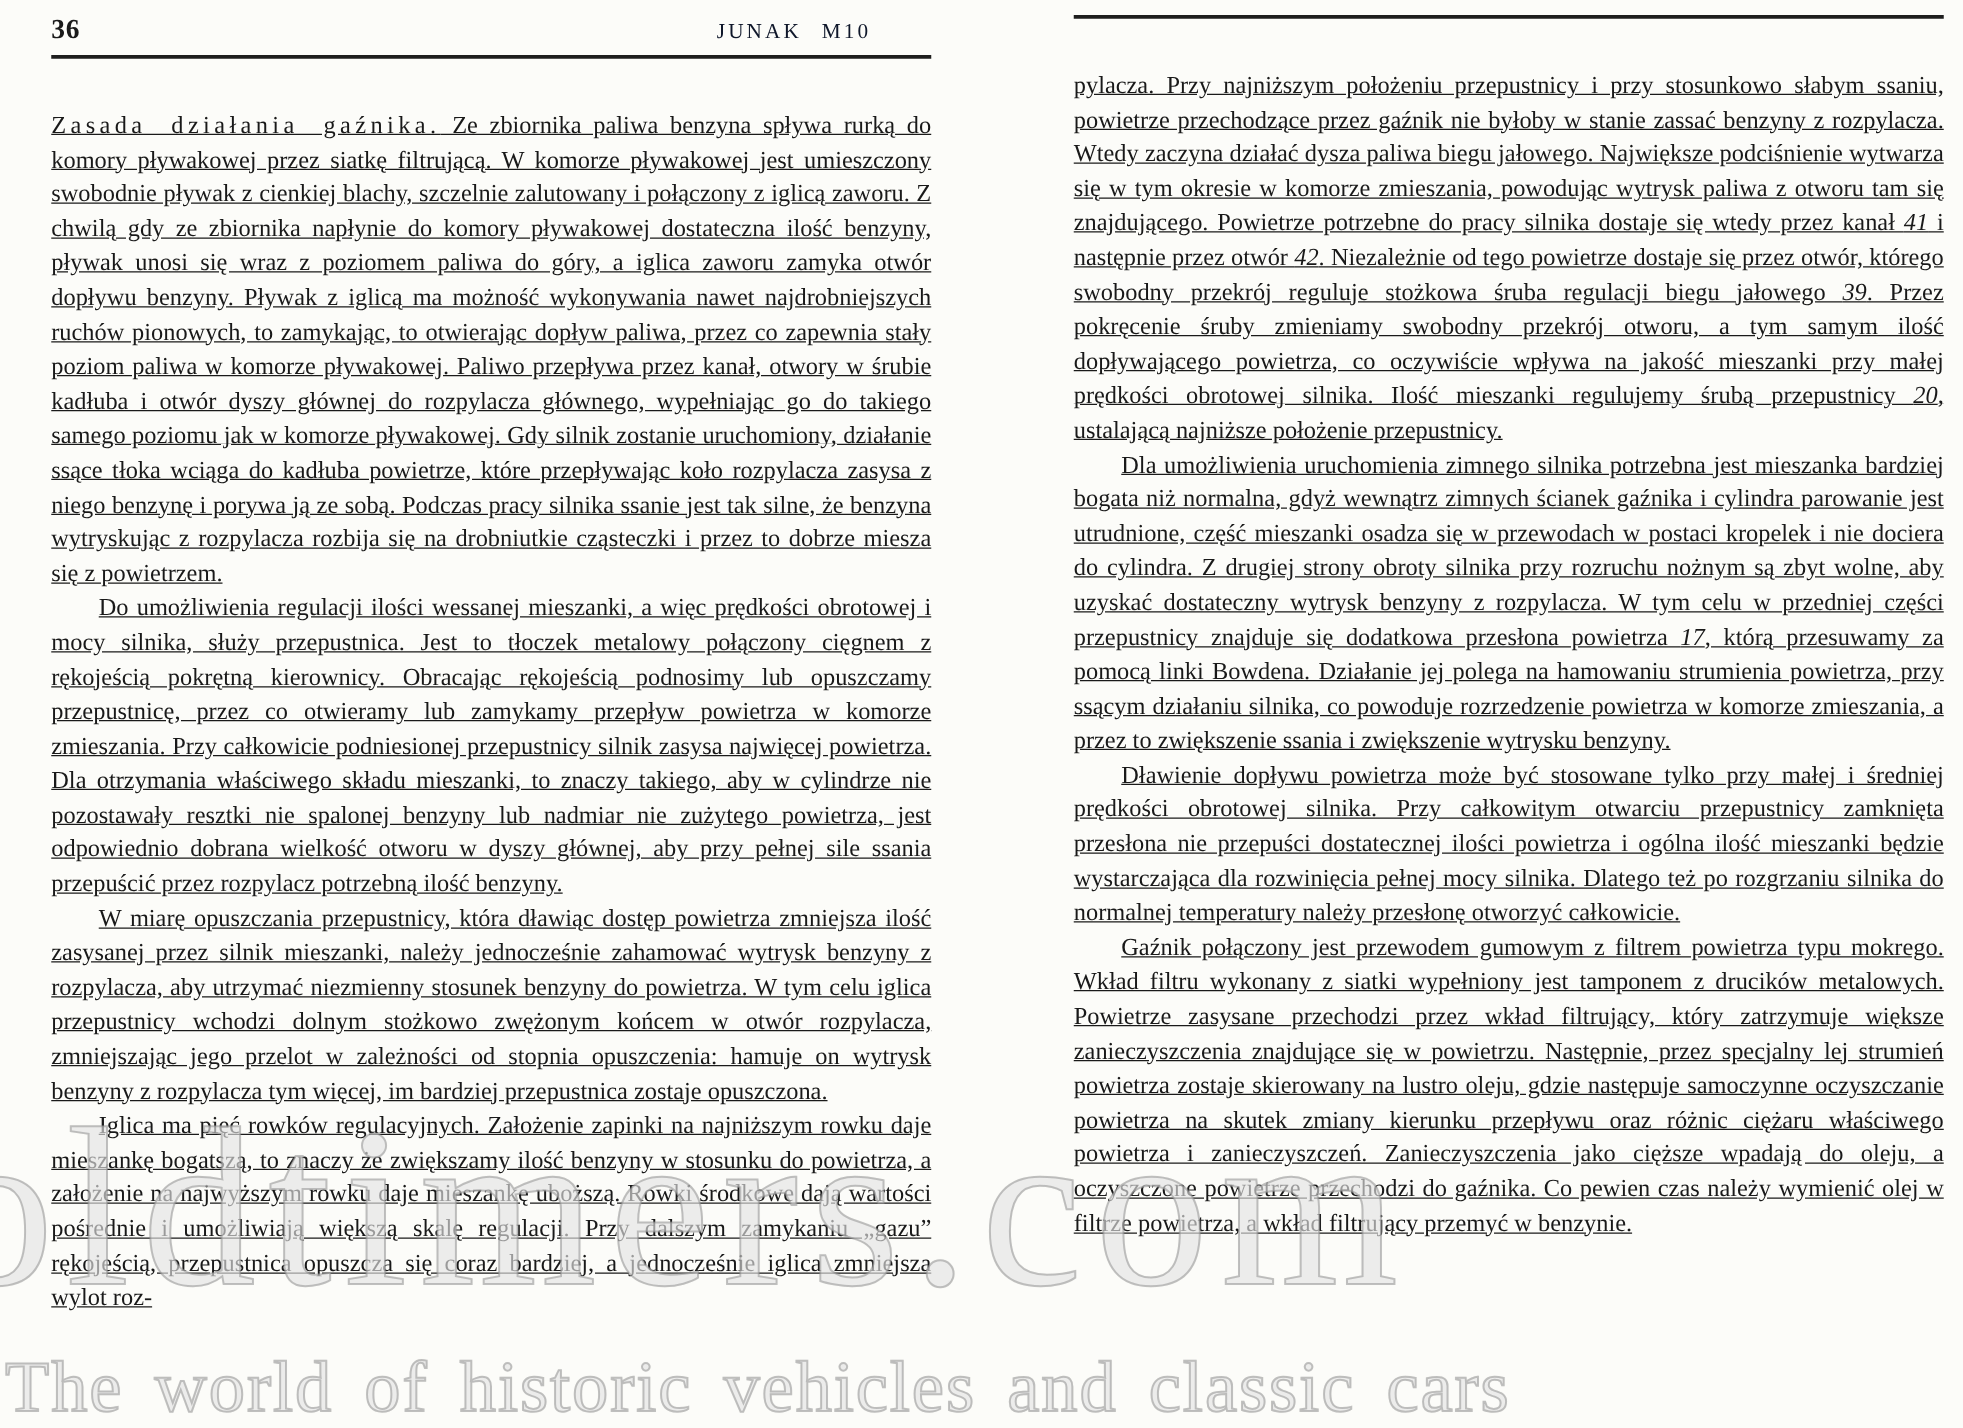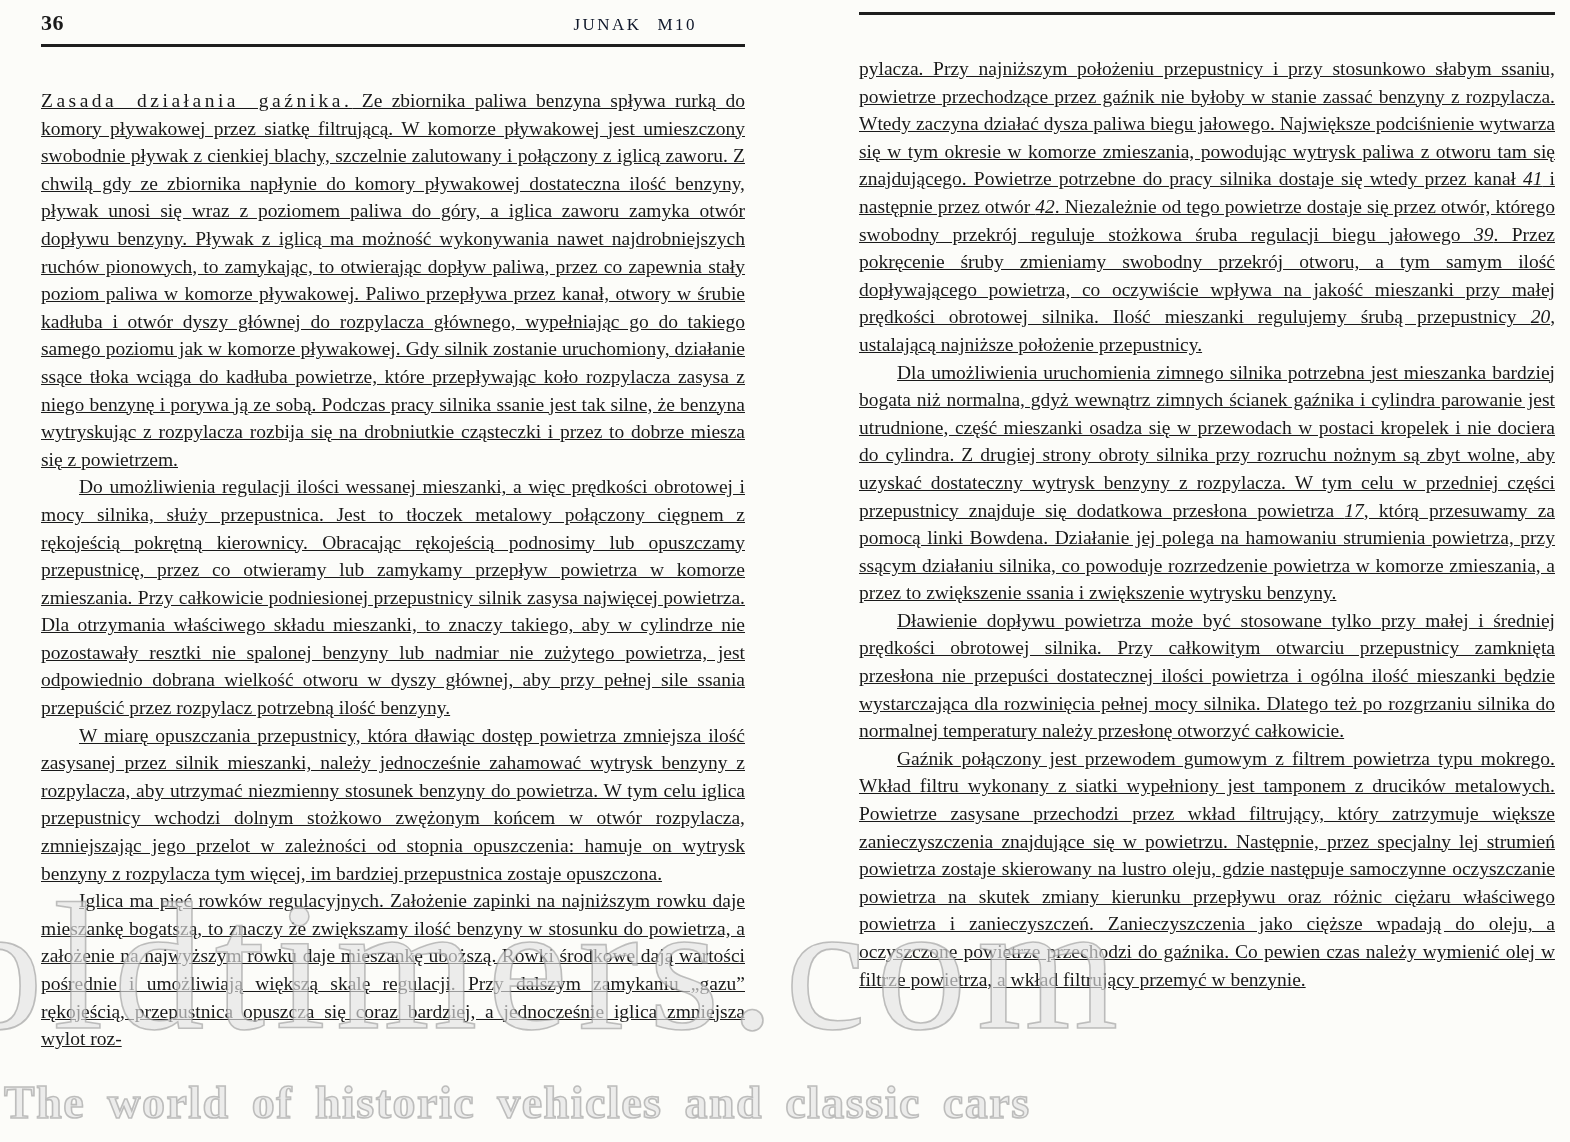--- a/index.html
+++ b/index.html
@@ -39,21 +39,21 @@
 
   .wm {
     position: absolute; pointer-events: none; z-index: 5;
     font-family: "Liberation Serif", serif;
     white-space: nowrap;
     color: rgba(255,255,255,0.45);
     -webkit-text-stroke: 1.6px rgba(145,145,145,0.55);
     text-shadow: 0 0 1px rgba(160,160,160,0.35);
   }
   .wm-large   { font-size: 182px; left: -48px; top: 862px; letter-spacing: 10px; }
-  .wm-tagline { font-size: 46px;  left: 4px;  top: 1076px; letter-spacing: 1.5px; word-spacing: 9px; font-weight: bold; }
+  .wm-tagline { font-size: 58px;  left: 4px;  top: 1076px; letter-spacing: 1.5px; word-spacing: 9px; }
 </style>
 </head>
 <body>
 
 <div class="spread">
 
   <div class="page page-left">
     <div class="page-inner">
       <div class="page-header">
         <span class="page-number">36</span>

